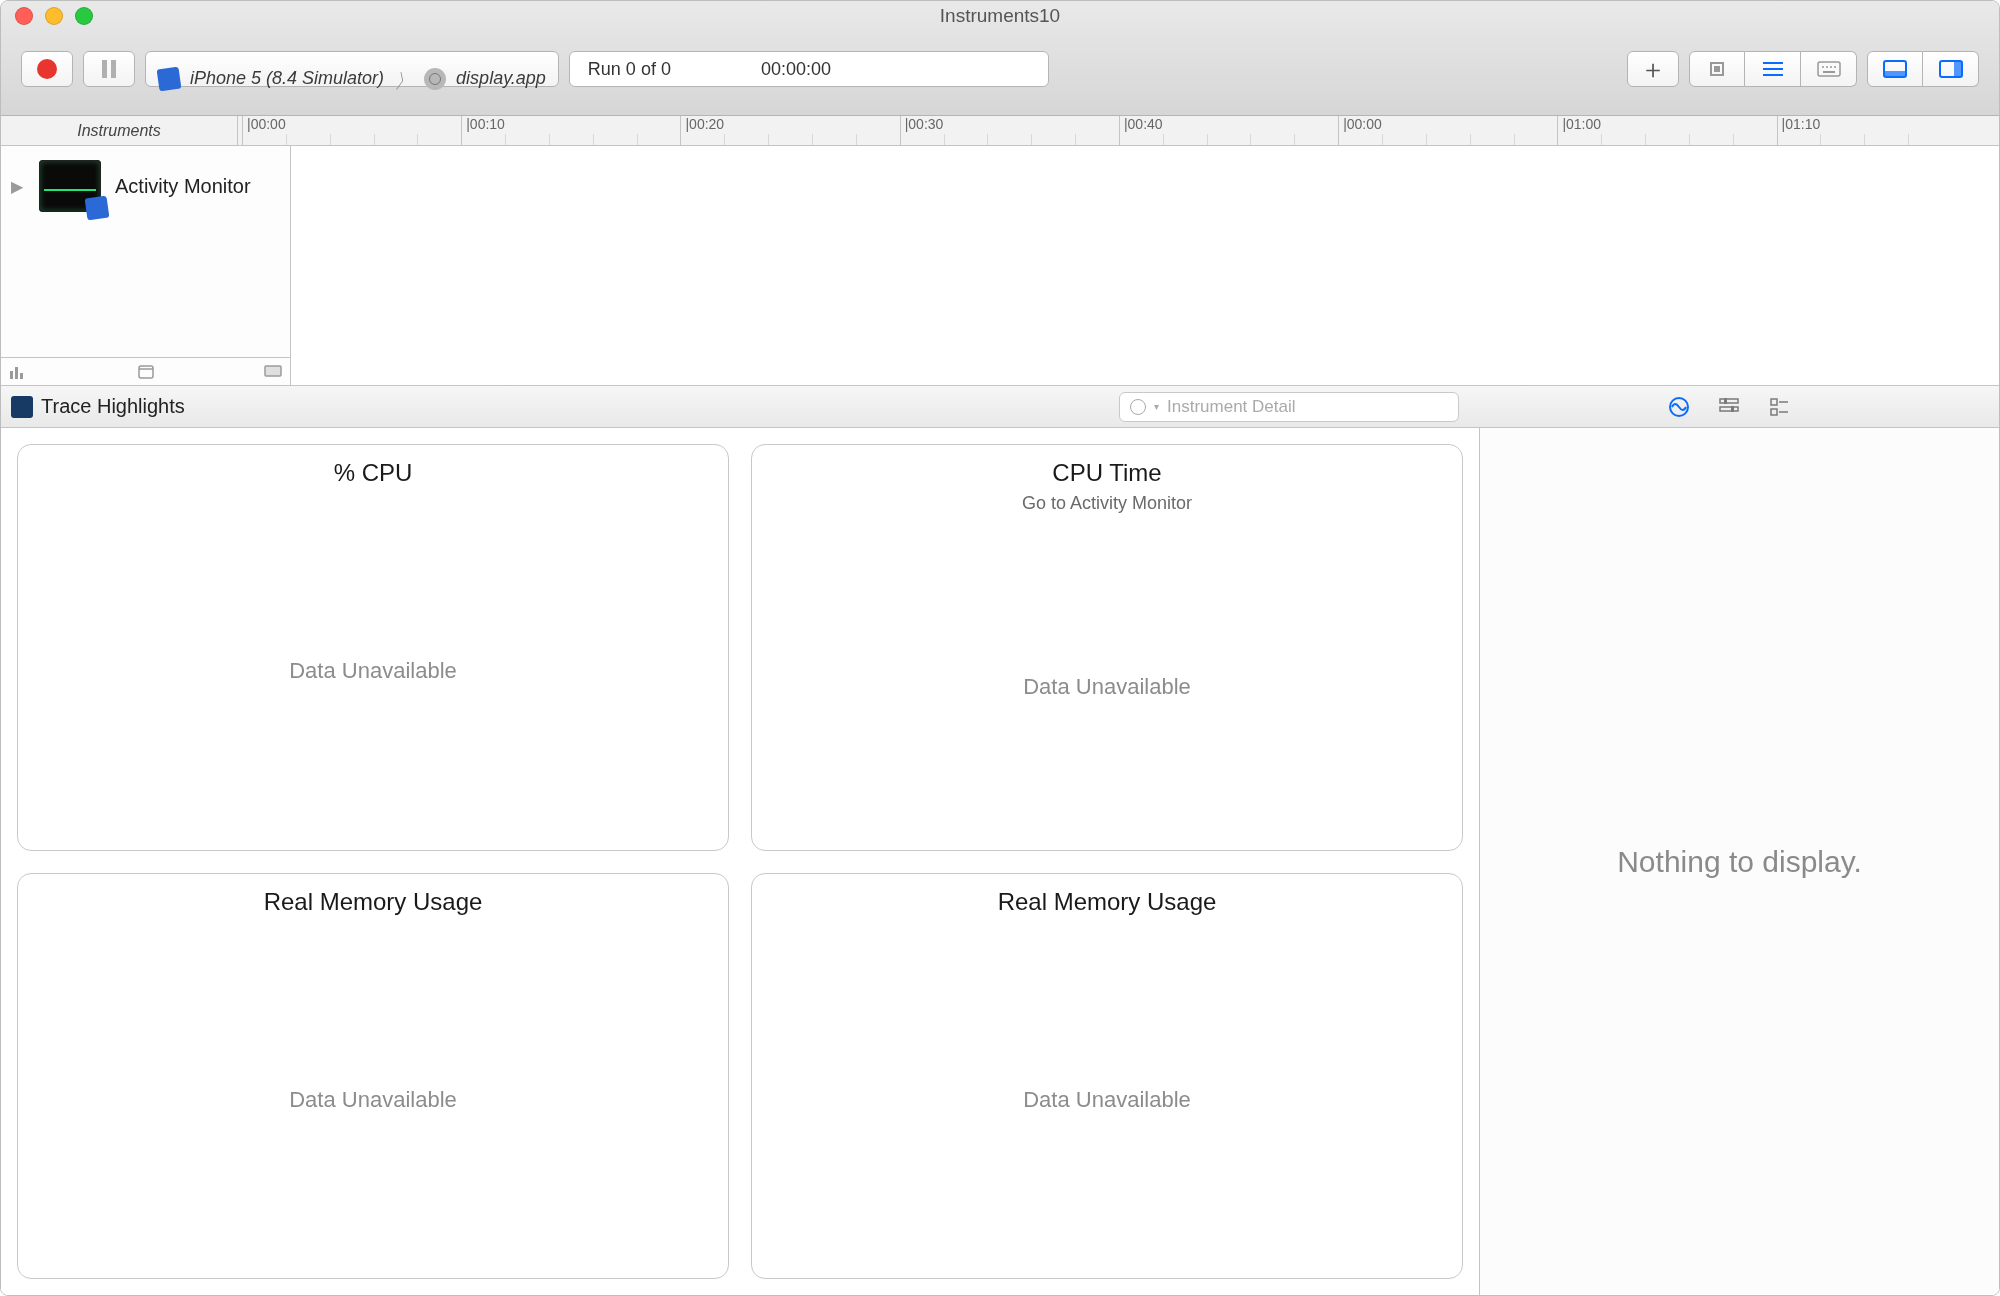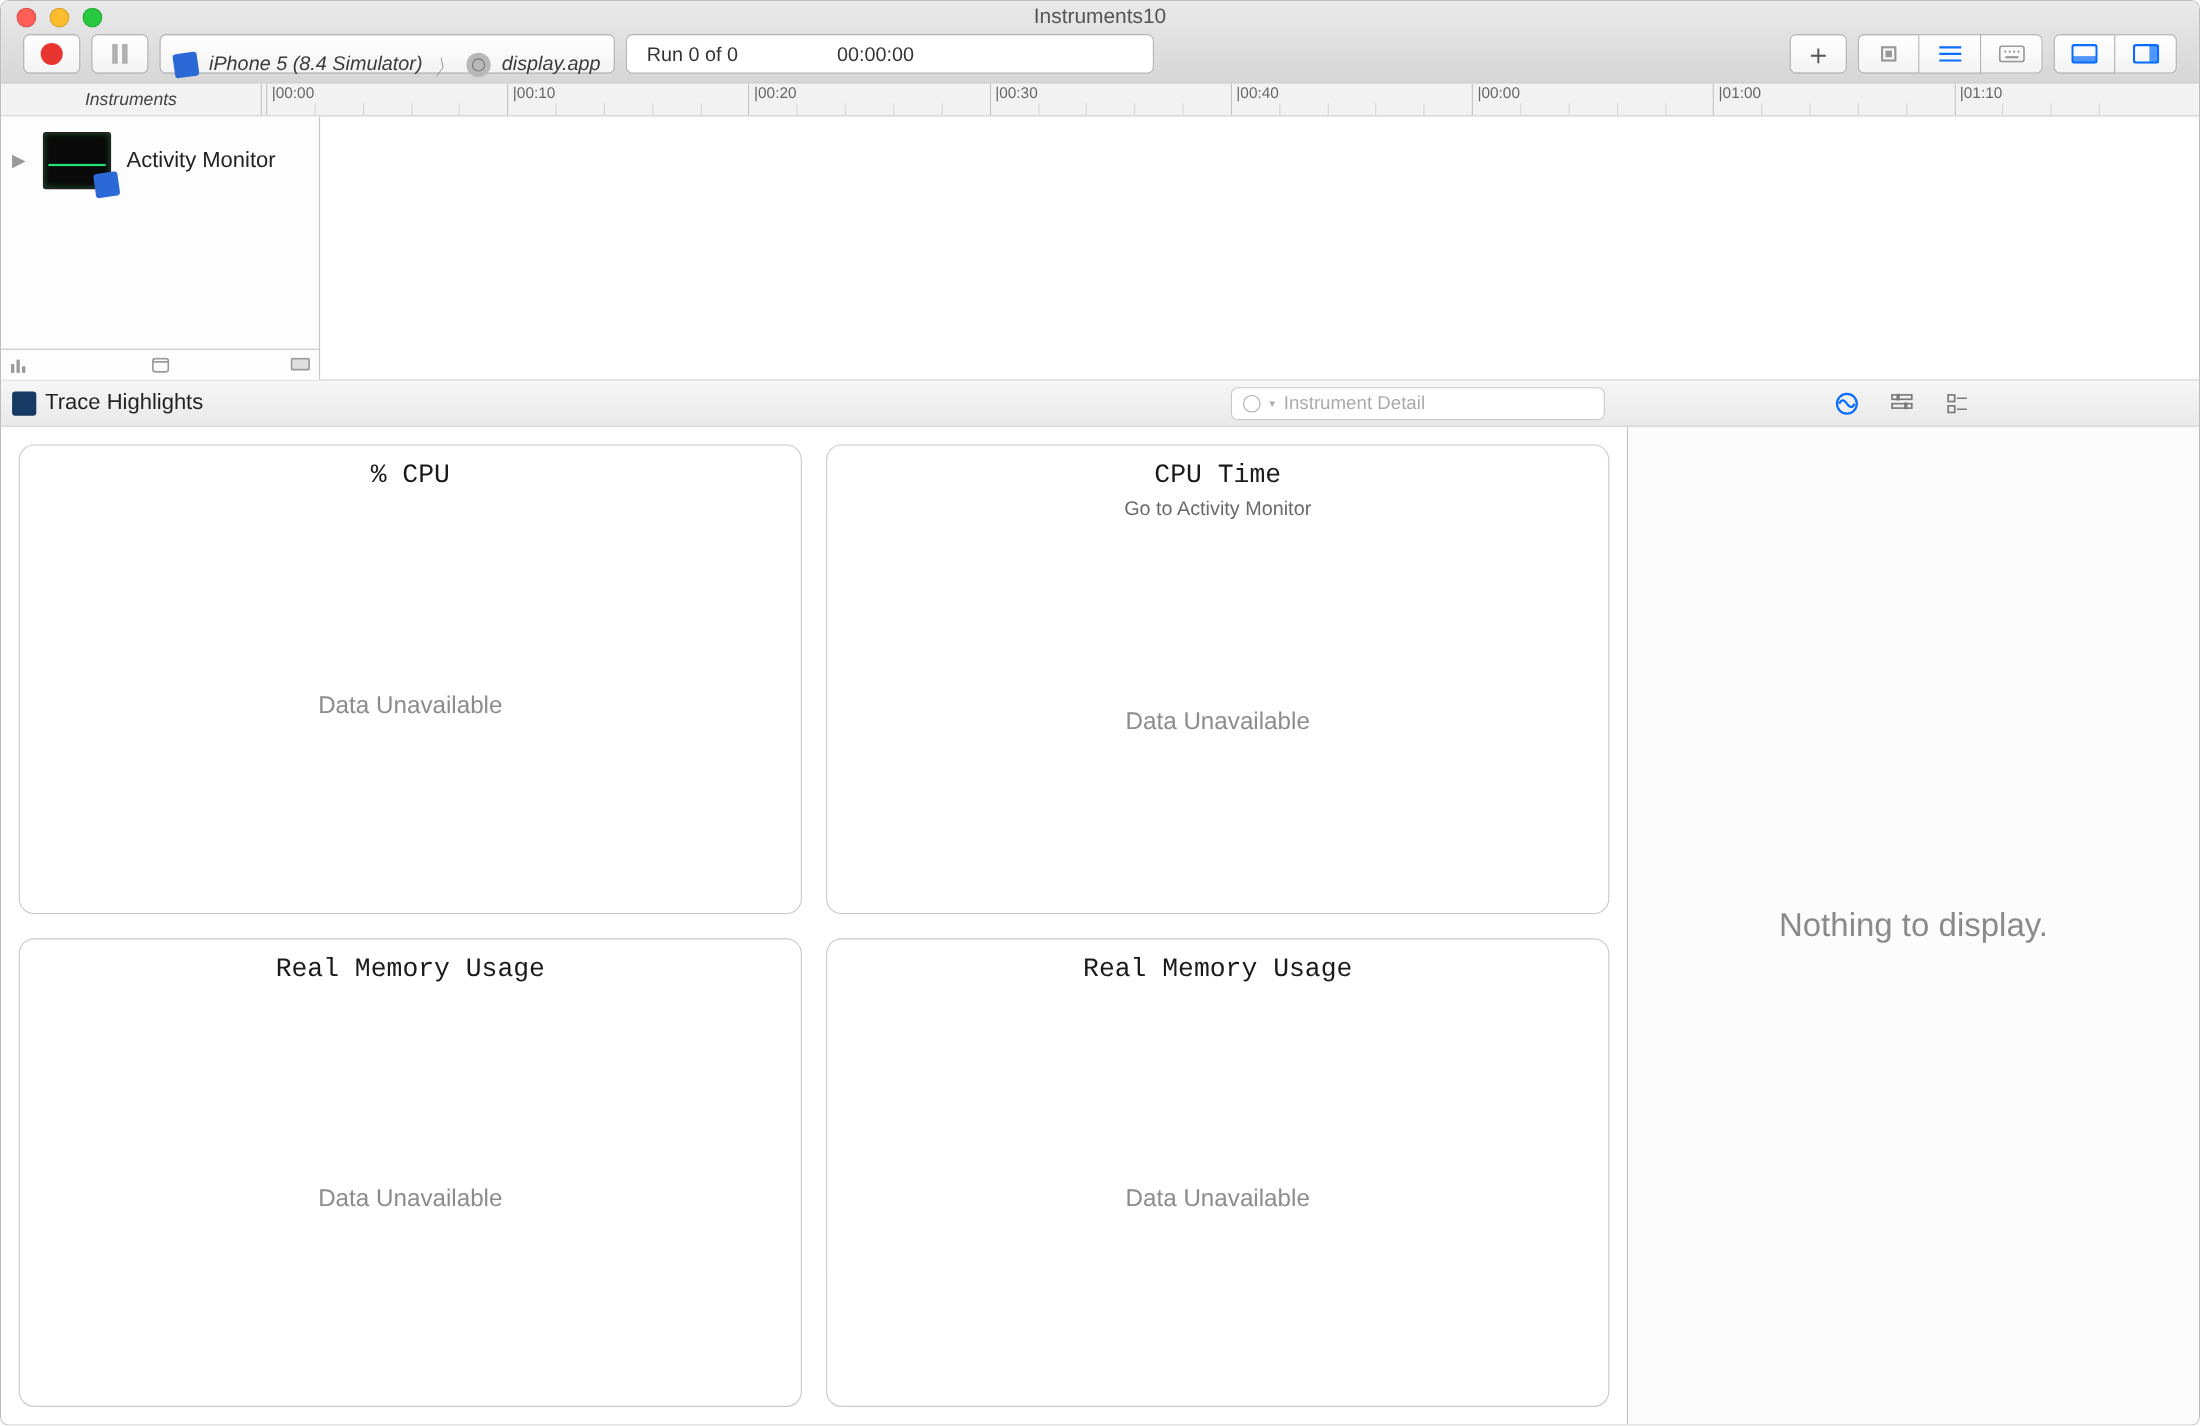--- a/index.html
+++ b/index.html
@@ -17,21 +17,21 @@
     border: 1px solid #bdbdbd;
     border-radius: 8px;
     overflow: hidden;
     display: flex;
     flex-direction: column;
     background: #fff;
   }
 
   
   .titlebar {
-    height: 75px;
+    height: 115px;
     background: linear-gradient(#e9e9e9, #d6d6d6);
     border-bottom: 1px solid #b5b5b5;
     display: flex;
     flex-direction: column;
   }
   .titlebar-top {
     height: 30px;
     display: flex;
     align-items: center;
     padding: 0 14px;
@@ -233,21 +233,21 @@
     flex:1; padding:16px; display:grid;
     grid-template-columns: 1fr 1fr; gap:22px;
     overflow:auto; background:#fff;
   }
   .card {
     border:1px solid #c9c9c9; border-radius:14px;
     min-height: 380px;
     display:flex; flex-direction:column; align-items:center;
     padding-top:14px;
   }
-  .card h3 { font-size:24px; font-weight:500; color:#1a1a1a; margin-bottom:6px;font-family:Liberation Mono, monospace; }
+  .card h3 { font-size:24px; font-weight:500; color:#1a1a1a; margin-bottom:6px; }
   .card .sub { font-size:18px; color:#6a6a6a; margin-bottom:10px; }
   .card .body { flex:1; display:flex; align-items:center; justify-content:center; color:#8c8c8c; font-size:22px; }
 
   .inspector {
     width: 520px; border-left:1px solid #c4c4c4; background:#fcfcfc;
     display:flex; align-items:center; justify-content:center;
     color:#8a8a8a; font-size:30px;
   }
 
   

